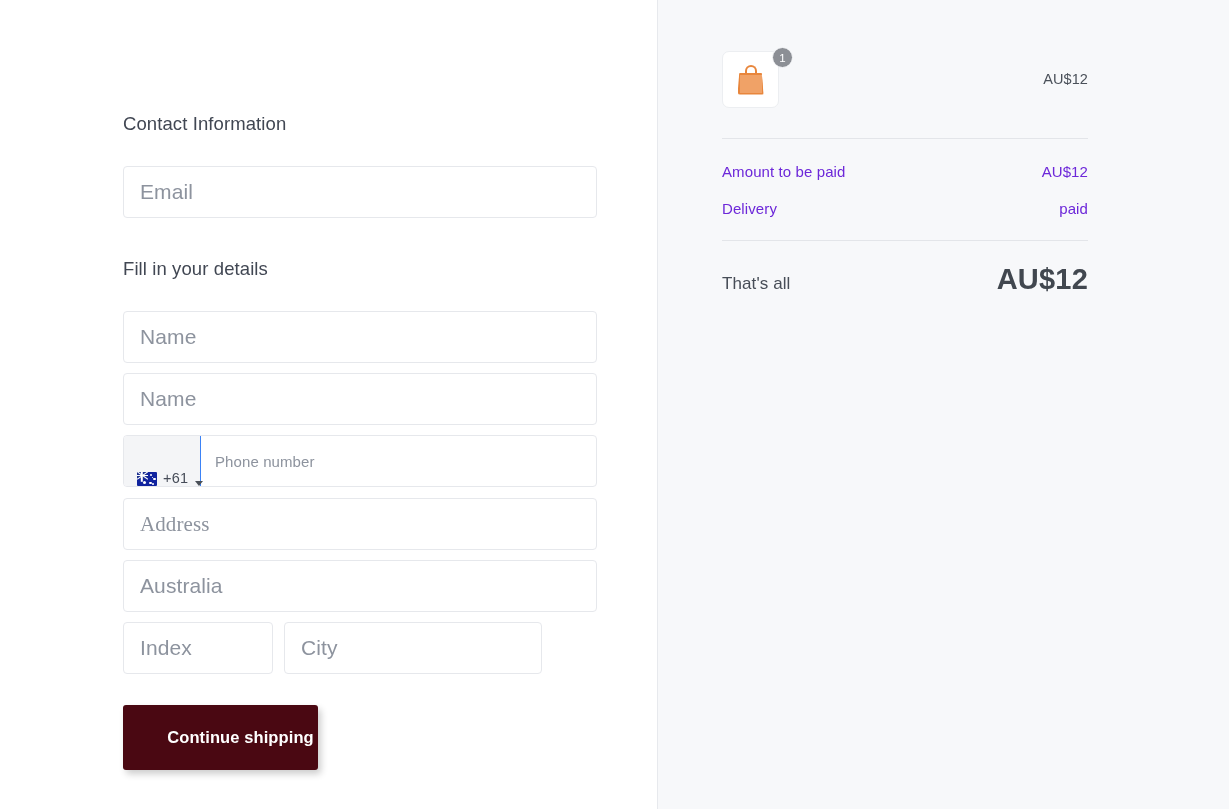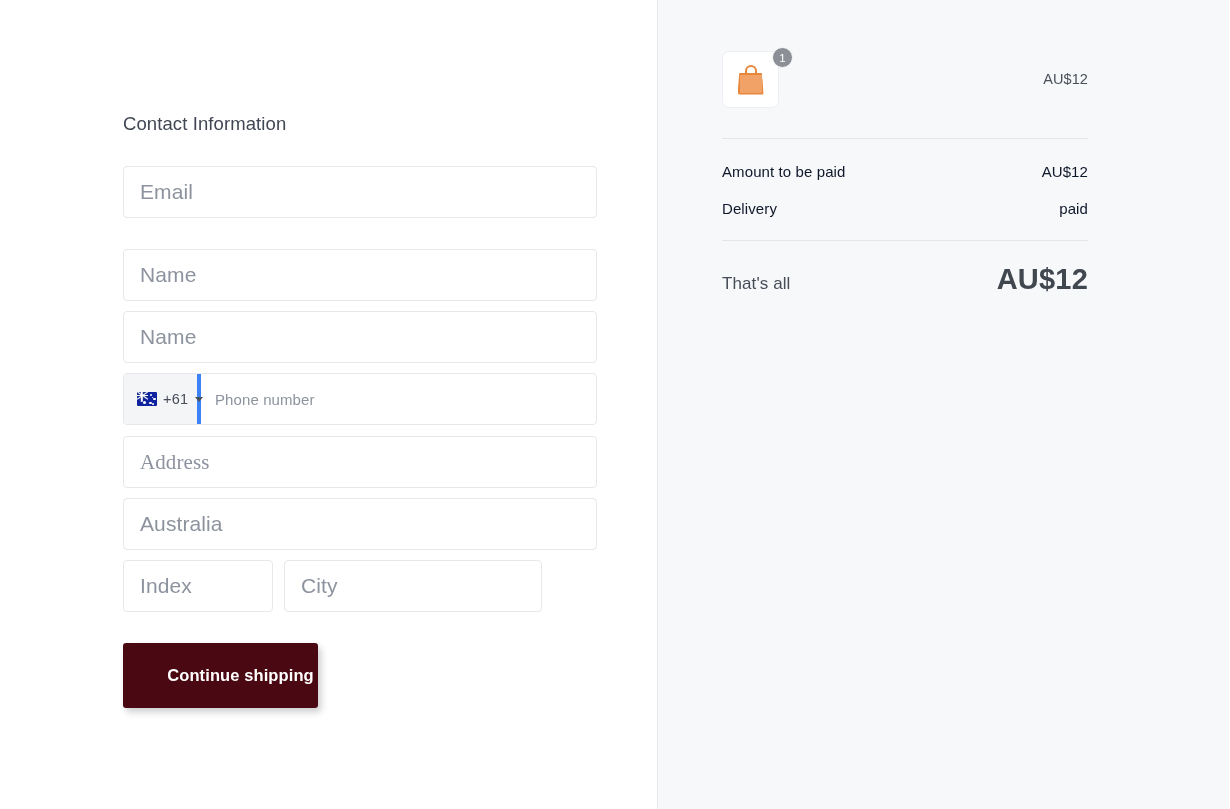--- a/index.html
+++ b/index.html
@@ -79,23 +79,23 @@
     border-radius: 4px;
     background: #ffffff;
     display: flex;
     align-items: stretch;
     overflow: hidden;
   }
 
   .dial-block {
     width: 77px;
     background: #f4f5f7;
-    border-right: 4px solid #3b82f6;
-    display: flex;
-    align-items: center;
+    border-right: 1px solid #3b82f6;
+    display: flex;
+    align-items: flex-end;
     gap: 6px;
     padding-left: 13px;
   }
 
   .flag {
     width: 20px;
     height: 14px;
     position: relative;
     background: #10239e;
     border-radius: 1px;
@@ -280,21 +280,21 @@
     height: 1px;
     background: #e3e5e9;
     margin-top: 27px;
   }
 
   .sum-row {
     display: flex;
     justify-content: space-between;
     align-items: center;
     font-size: 15px;
-    color: #0f172a;
+    color: #6d28d9;
     letter-spacing: .1px;
   }
   #row-amount { margin-top: 24px; }
   #row-delivery { margin-top: 20px; }
 
   .hr-total { margin-top: 23px; }
 
   .total-row {
     display: flex;
     justify-content: space-between;
@@ -318,20 +318,21 @@
 
 <div class="page">
 
   <div class="form-pane">
     <div class="form-inner">
 
       <div class="section-title" id="contact-title">Contact Information</div>
 
       <div class="field" id="email-field">Email</div>
 
+      <div class="section-title" id="details-title">Fill in your details</div>
 
       <div class="field" id="first-name-field">Name</div>
 
       <div class="field" id="last-name-field">Name</div>
 
       <div class="phone-field">
         <div class="dial-block">
           <span class="flag">
             <span class="canton"></span>
             <span class="uj1"></span>

